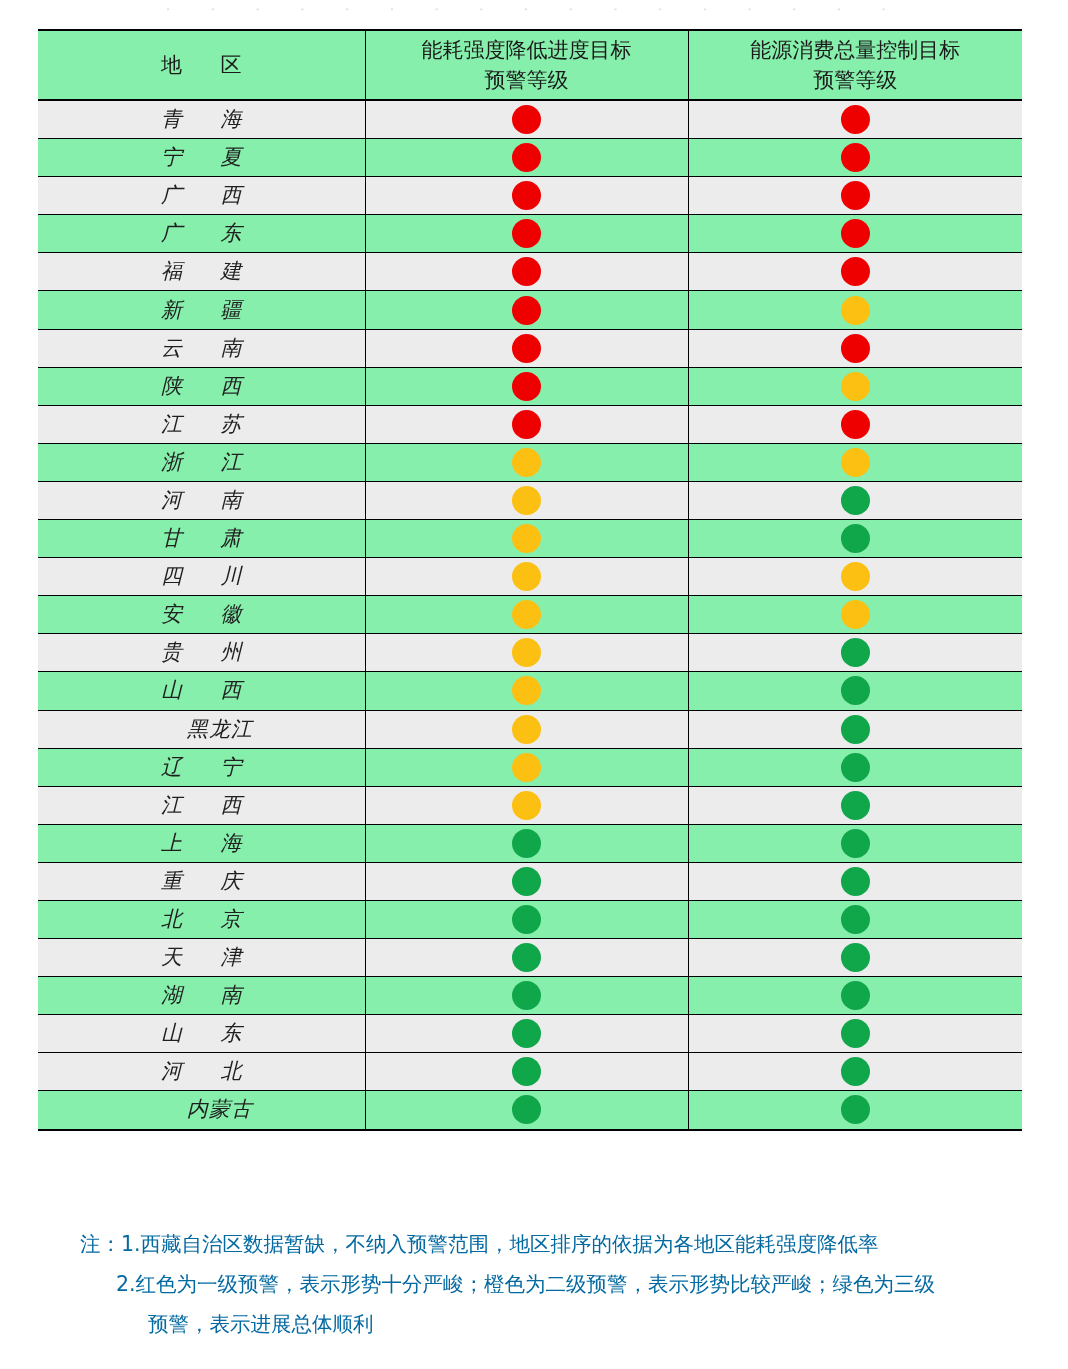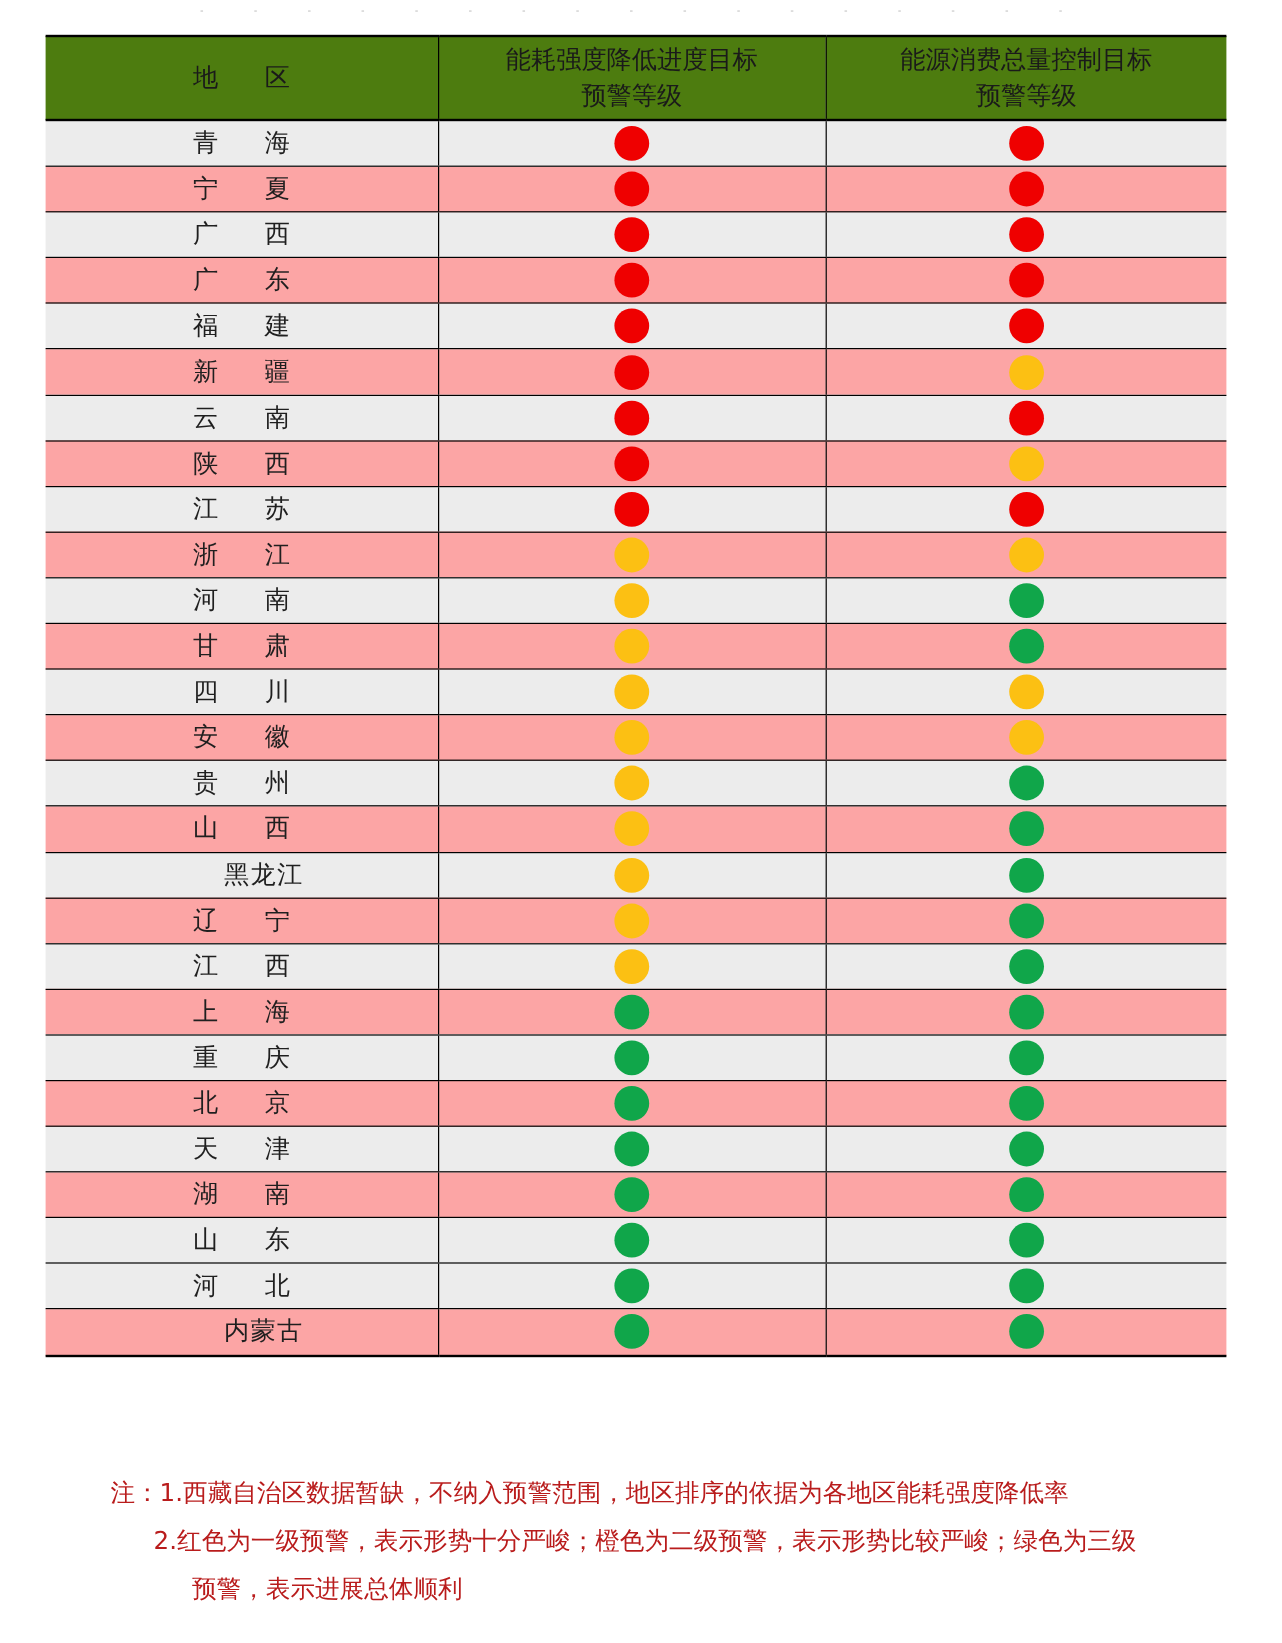--- a/index.html
+++ b/index.html
@@ -53,21 +53,21 @@
   table.warn-table th,
   table.warn-table td {
     padding: 0;
     margin: 0;
     text-align: center;
     vertical-align: middle;
   }
 
   
   thead tr {
-    background: #4d7c0f;
+    background: #86efac;
   }
   thead th {
     height: 68px;
     border-top: 2.5px solid #000000;
     border-bottom: 2px solid #000000;
     font-weight: normal;
     font-size: 21px;
     line-height: 30px;
     color: #1a1a1a;
   }
@@ -79,23 +79,23 @@
     display: inline-block;
   }
   .hdr-2line {
     display: block;
     padding: 0 8px;
   }
   .hdr-2line .l1 { display:block; }
   .hdr-2line .l2 { display:block; }
 
   
-  tbody tr { height: 37.1px; }
+  tbody tr { height: 37.1px; font-style: italic; }
   tbody tr.even { background: #ececec; }
-  tbody tr.odd  { background: #fca5a5; }
+  tbody tr.odd  { background: #86efac; }
 
   tbody td {
     height: 37.1px;
     border-bottom: 1.5px solid #000000;
   }
   tbody tr:last-child td {
     border-bottom: 2.5px solid #000000;
   }
   tbody td.sep-l { border-left: 1.6px solid #000000; }
 
@@ -116,26 +116,26 @@
     border-radius: 50%;
     margin: 0 auto;
   }
   .dot.red    { background: #ef0000; }
   .dot.orange { background: #fcc013; }
   .dot.green  { background: #10a64a; }
 
   
   #notes {
     position: absolute;
-    left: 50px;
+    left: 38px;
     top: 1224px;
     width: 1000px;
     font-size: 20.5px;
     line-height: 40px;
-    color: #b91c1c;
+    color: #0369a1;
   }
   #notes .note-line { white-space: nowrap; }
   #notes .n1 { padding-left: 42px; }
   #notes .n2 { padding-left: 78px; }
   #notes .n3 { padding-left: 110px; }
 </style>
 </head>
 <body>
 
 <div id="top-sliver">· · · · · · · · · · · · · · · · ·</div>

